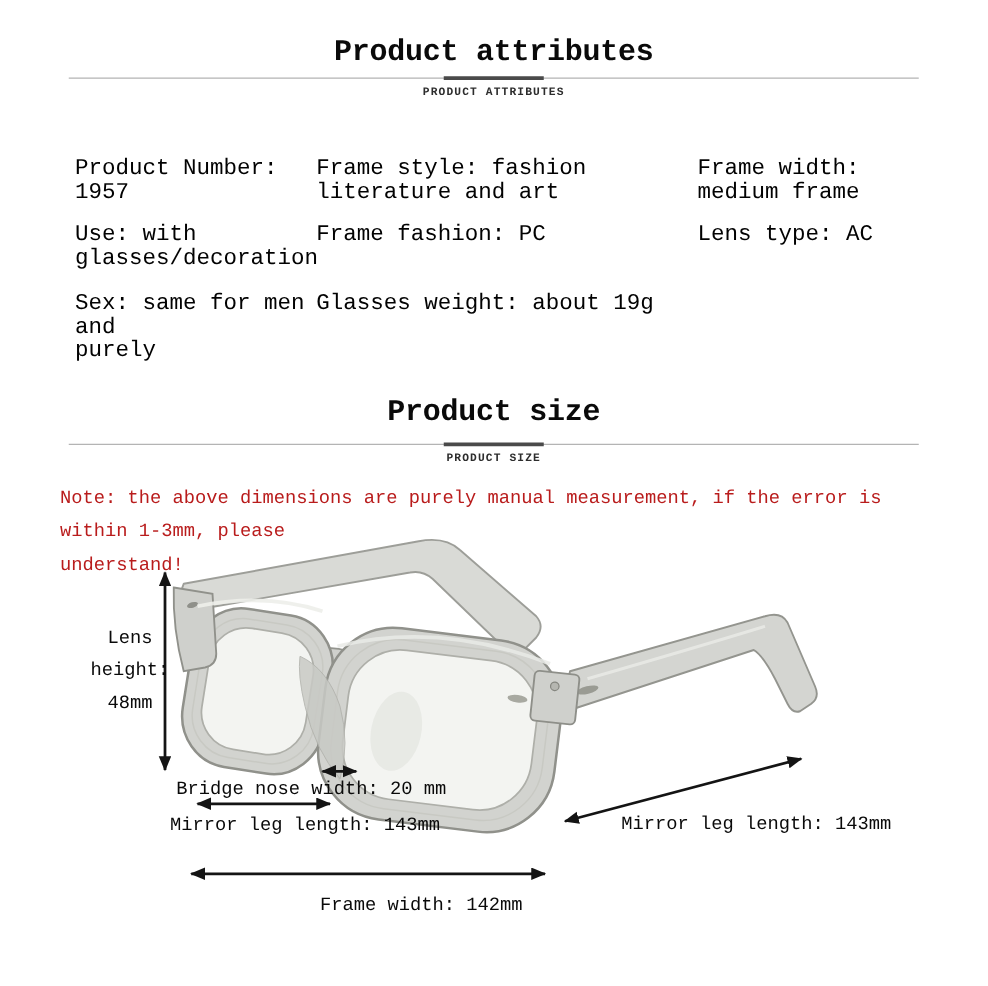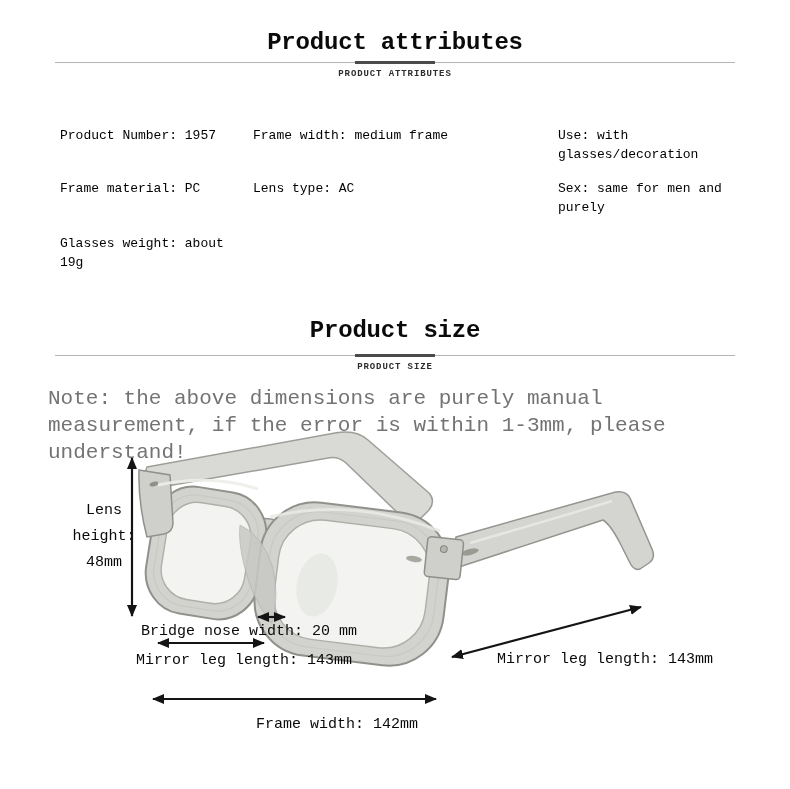--- a/index.html
+++ b/index.html
@@ -13,24 +13,24 @@
   #attr-divider{top:62px;}
   #size-divider{top:355px;}
   .divider-accent{position:absolute;left:50%;transform:translateX(-50%);top:-1px;
                   width:80px;height:3px;background:#4a4a4a;display:block;}
   .sec-subtitle{position:absolute;left:0;width:100%;text-align:center;font-size:9px;
                 font-weight:bold;letter-spacing:0.9px;color:#2d2d2d;}
   #attr-subtitle{top:69px;}
   #size-subtitle{top:362px;}
   .attr-grid{position:absolute;top:126px;left:60px;display:grid;
              grid-template-columns:193px 305px 200px;grid-template-rows:53px 55px auto;
-             font-size:13px;line-height:19px;}
+             font-size:18px;line-height:19px;}
   .attr-cell{white-space:pre-line;color:#020202;}
-  .note{position:absolute;top:385px;left:48px;width:700px;font-size:21px;
-        line-height:27px;white-space:pre-line;color:#737373;}
+  .note{position:absolute;top:385px;left:48px;width:700px;font-size:15px;
+        line-height:27px;white-space:pre-line;color:#b91c1c;}
   .figure{position:absolute;top:425px;left:0;width:790px;height:330px;}
   .figure svg{position:absolute;top:0;left:0;}
   .dim{position:absolute;font-size:15px;color:#0a0a0a;white-space:pre-line;}
   #dim-lens-height{left:62px;top:73px;width:84px;text-align:center;line-height:26px;}
   #dim-bridge{left:141px;top:198px;}
   #dim-temple-left{left:136px;top:227px;}
   #dim-frame-width{left:256px;top:291px;}
   #dim-temple-right{left:497px;top:226px;}
 </style>
 </head>
@@ -39,24 +39,25 @@
 <div class="page">
 
   <h1 class="sec-title" id="attr-title">Product attributes</h1>
   <div class="divider" id="attr-divider">
     <span class="divider-accent"></span>
   </div>
   <div class="sec-subtitle" id="attr-subtitle">PRODUCT ATTRIBUTES</div>
 
   <div class="attr-grid">
     <div class="attr-cell">Product Number: 1957</div>
+    <div class="attr-cell">Frame style: fashion literature and art</div>
     <div class="attr-cell">Frame width: medium frame</div>
     <div class="attr-cell">Use: with
 glasses/decoration</div>
-    <div class="attr-cell">Frame material: PC</div>
+    <div class="attr-cell">Frame fashion: PC</div>
     <div class="attr-cell">Lens type: AC</div>
     <div class="attr-cell">Sex: same for men and
 purely</div>
     <div class="attr-cell">Glasses weight: about 19g</div>
     <div class="attr-cell"></div>
   </div>
 
   <h1 class="sec-title" id="size-title">Product size</h1>
   <div class="divider" id="size-divider">
     <span class="divider-accent"></span>

